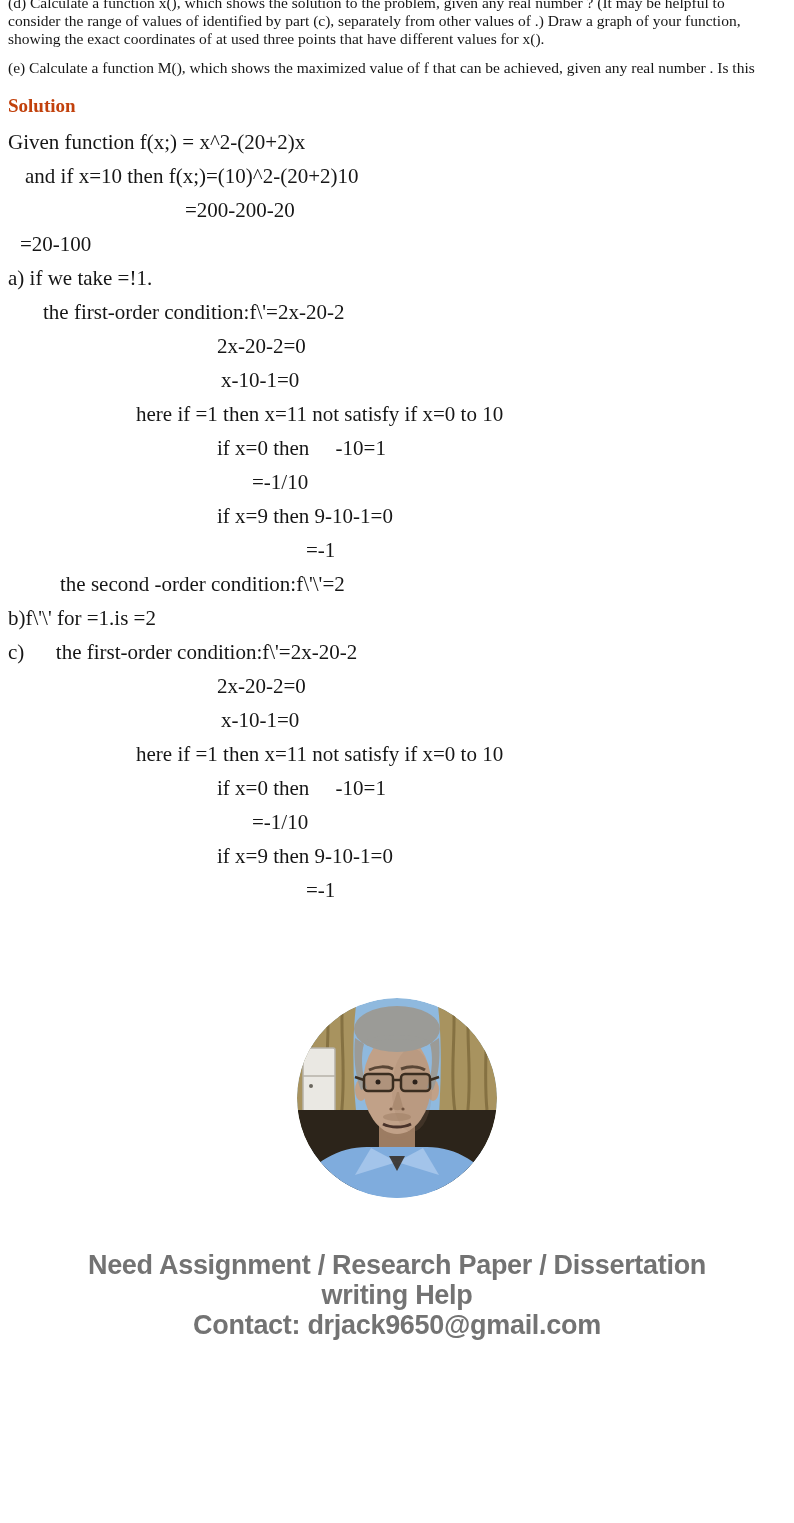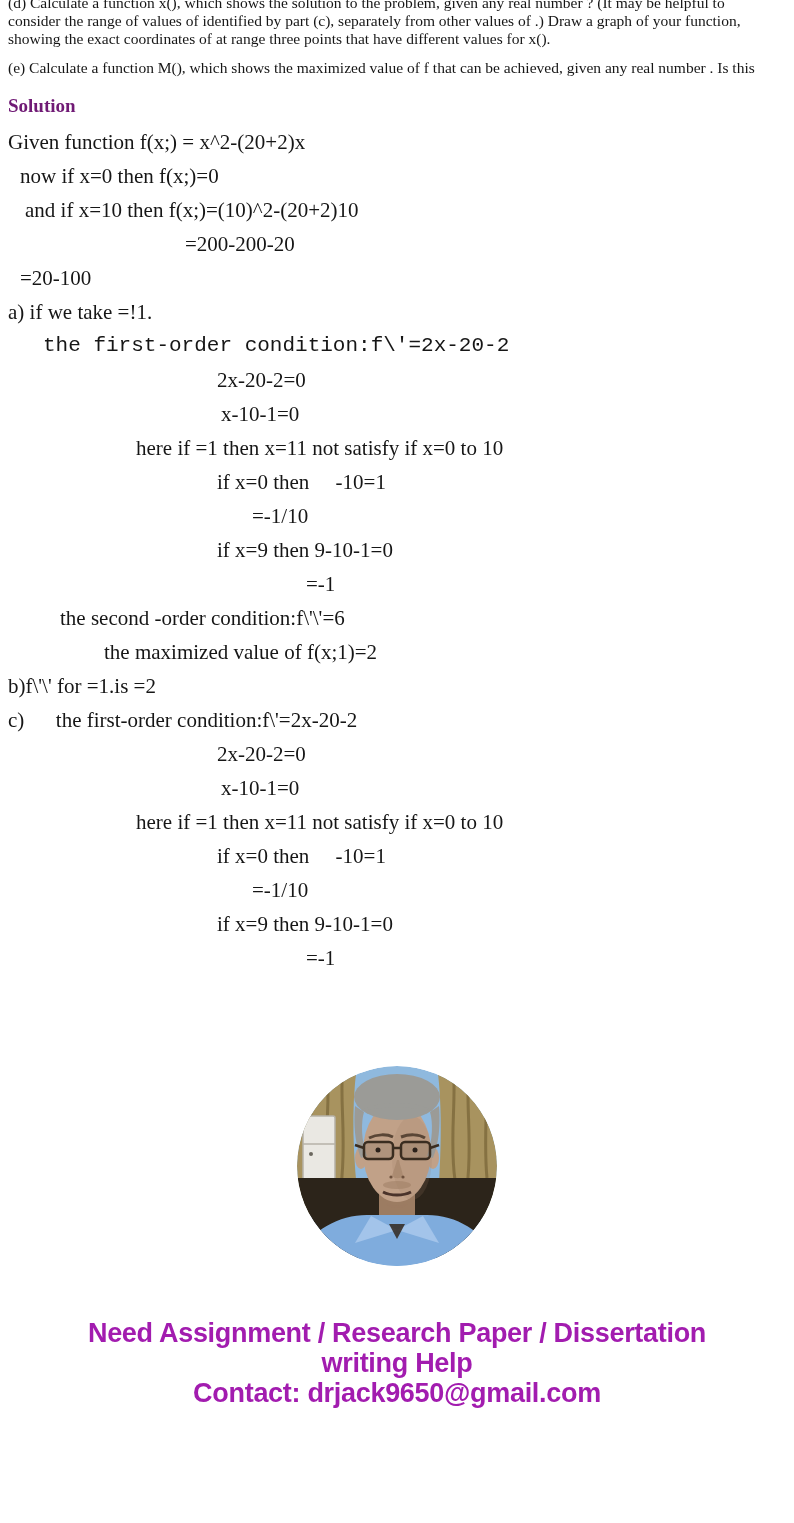--- a/index.html
+++ b/index.html
@@ -26,21 +26,21 @@
     font-size: 15.5px;
     line-height: 18px;
   }
   
   .solution-heading {
     font-family: "Liberation Serif", "DejaVu Serif", serif;
     font-weight: 700;
     font-size: 19px;
     line-height: 22px;
     margin: 18px 0 16px 0;
-    color: #701a75;
+    color: #c2410c;
   }
   
   .solution-body { margin: 0; }
   .sline {
     white-space: pre;
     font-size: 21px;
     line-height: 18px;
     margin: 0 0 16px 0;
   }
   
@@ -56,58 +56,56 @@
   .footer-banner {
     margin-top: 52px;
     text-align: center;
   }
   .fline {
     font-family: "Liberation Sans", "DejaVu Sans", sans-serif;
     font-weight: 700;
     font-size: 27px;
     line-height: 30px;
     letter-spacing: -0.3px;
-    color: #a21caf;
+    color: #737373;
     white-space: pre;
   }
 </style>
 </head>
 <body>
 
 <main>
 
   <section class="question part-d">
       <div class="qline">(d) Calculate a function x(), which shows the solution to the problem, given any real number ? (It may be helpful to</div>
       <div class="qline">consider the range of values of identified by part (c), separately from other values of .) Draw a graph of your function,</div>
-      <div class="qline">showing the exact coordinates of at range three points that have different values for x().</div>
+      <div class="qline">showing the exact coordinates of at used three points that have different values for x().</div>
     </section>
 
   <section class="question part-e">
       <div class="qline">(e) Calculate a function M(), which shows the maximized value of f that can be achieved, given any real number . Is this</div>
     </section>
 
   <h2 class="solution-heading">Solution</h2>
 
   <section class="solution-body">
       <div class="sline">Given function f(x;) = x^2-(20+2)x</div>
-      <div class="sline" style="padding-left: 12px;">now if x=0 then f(x;)=0</div>
       <div class="sline" style="padding-left: 17px;">and if x=10 then f(x;)=(10)^2-(20+2)10</div>
       <div class="sline" style="padding-left: 177px;">=200-200-20</div>
       <div class="sline" style="padding-left: 12px;">=20-100</div>
       <div class="sline">a) if we take =!1.</div>
-      <div class="sline" style="padding-left: 35px; font-family: Liberation Mono, monospace;">the first-order condition:f\'=2x-20-2</div>
+      <div class="sline" style="padding-left: 35px;">the first-order condition:f\'=2x-20-2</div>
       <div class="sline" style="padding-left: 209px;">2x-20-2=0</div>
       <div class="sline" style="padding-left: 213px;">x-10-1=0</div>
       <div class="sline" style="padding-left: 128px;">here if =1 then x=11 not satisfy if x=0 to 10</div>
       <div class="sline" style="padding-left: 209px;">if x=0 then     -10=1</div>
       <div class="sline" style="padding-left: 244px;">=-1/10</div>
       <div class="sline" style="padding-left: 209px;">if x=9 then 9-10-1=0</div>
       <div class="sline" style="padding-left: 298px;">=-1</div>
-      <div class="sline" style="padding-left: 52px;">the second -order condition:f\'\'=6</div>
-      <div class="sline" style="padding-left: 96px;">the maximized value of f(x;1)=2</div>
+      <div class="sline" style="padding-left: 52px;">the second -order condition:f\'\'=2</div>
       <div class="sline">b)f\'\' for =1.is =2</div>
       <div class="sline">c)      the first-order condition:f\'=2x-20-2</div>
       <div class="sline" style="padding-left: 209px;">2x-20-2=0</div>
       <div class="sline" style="padding-left: 213px;">x-10-1=0</div>
       <div class="sline" style="padding-left: 128px;">here if =1 then x=11 not satisfy if x=0 to 10</div>
       <div class="sline" style="padding-left: 209px;">if x=0 then     -10=1</div>
       <div class="sline" style="padding-left: 244px;">=-1/10</div>
       <div class="sline" style="padding-left: 209px;">if x=9 then 9-10-1=0</div>
       <div class="sline" style="padding-left: 298px;">=-1</div>
     </section>

